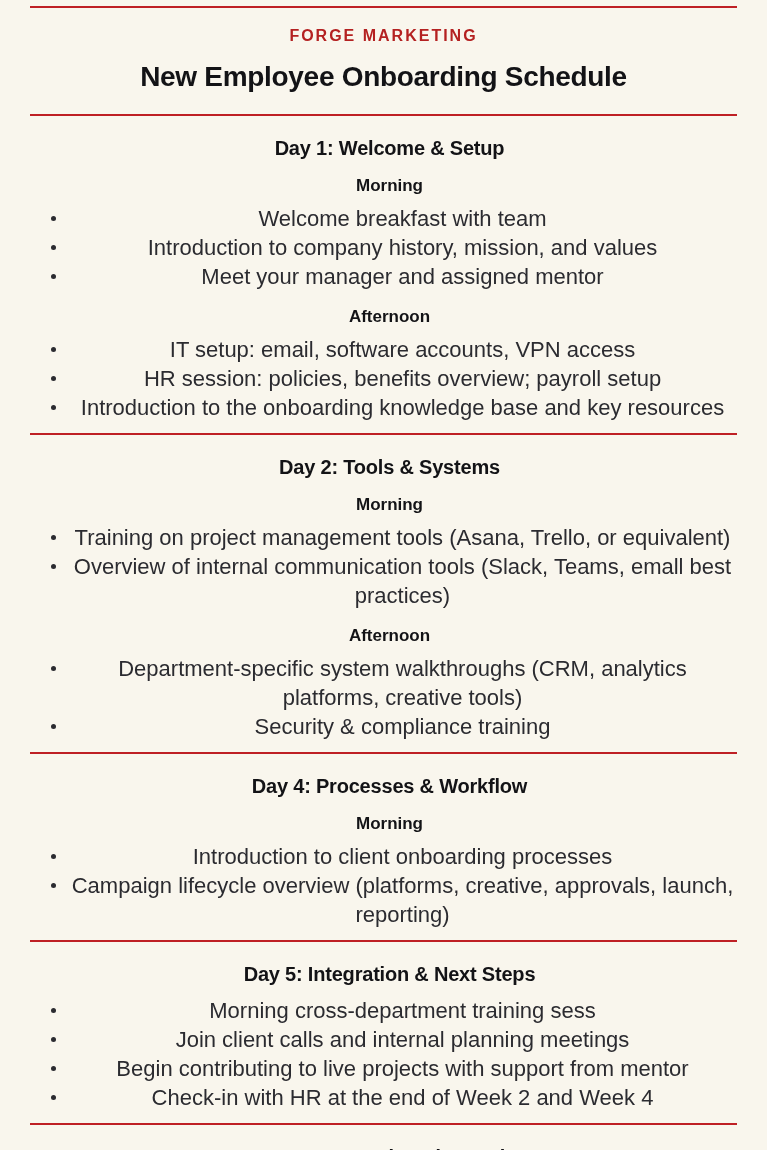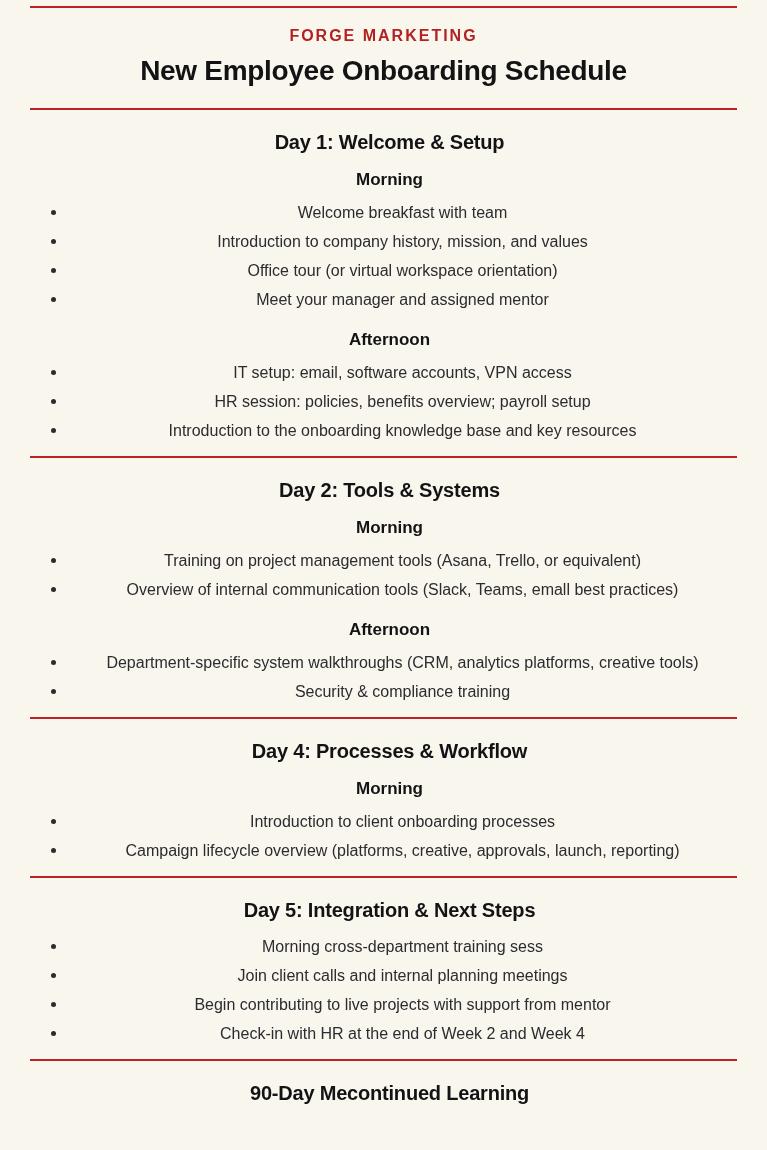--- a/index.html
+++ b/index.html
@@ -33,21 +33,21 @@
   .brand {
     margin-top: 20px;
     text-align: center;
     font-size: 16px;
     line-height: 16px;
     font-weight: 700;
     letter-spacing: 2px;
     color: var(--brand-red);
   }
   .doc-title {
-    margin-top: 11px;
+    margin-top: 17px;
     text-align: center;
     font-size: 28px;
     line-height: 32px;
     font-weight: 700;
     color: var(--heading-text);
     letter-spacing: -0.3px;
   }
   .content { padding-left: 12px; padding-right: 0; text-align: center; }
   h2.section-heading {
     margin: 20px 0 0;
@@ -66,21 +66,21 @@
   }
   ul.item-list {
     margin: 8px 0 0;
     padding-left: 8px;
     list-style: none;
   }
   ul.item-list.no-sub { margin-top: 10px; }
   ul.item-list li {
     position: relative;
     padding-left: 18px;
-    font-size: 16px;
+    font-size: 22px;
     line-height: 29px;
     color: var(--body-text);
   }
   ul.item-list li::before {
     content: "";
     position: absolute;
     left: 1px;
     top: 12px;
     width: 5px;
     height: 5px;
@@ -103,21 +103,20 @@
 
   <div class="content">
 
     <section>
       <h2 class="section-heading">Day 1: Welcome &amp; Setup</h2>
 
       <h3 class="subheading">Morning</h3>
       <ul class="item-list">
         <li>Welcome breakfast with team</li>
         <li>Introduction to company history, mission, and values</li>
-        <li>Office tour (or virtual workspace orientation)</li>
         <li>Meet your manager and assigned mentor</li>
       </ul>
 
       <h3 class="subheading">Afternoon</h3>
       <ul class="item-list">
         <li>IT setup: email, software accounts, VPN access</li>
         <li>HR session: policies, benefits overview; payroll setup</li>
         <li>Introduction to the onboarding knowledge base and key resources</li>
       </ul>
     </section>

